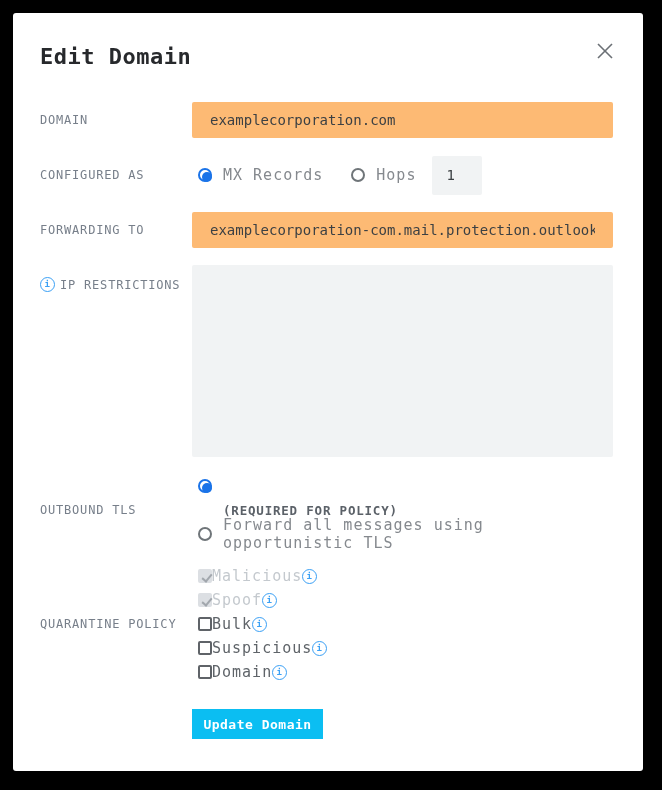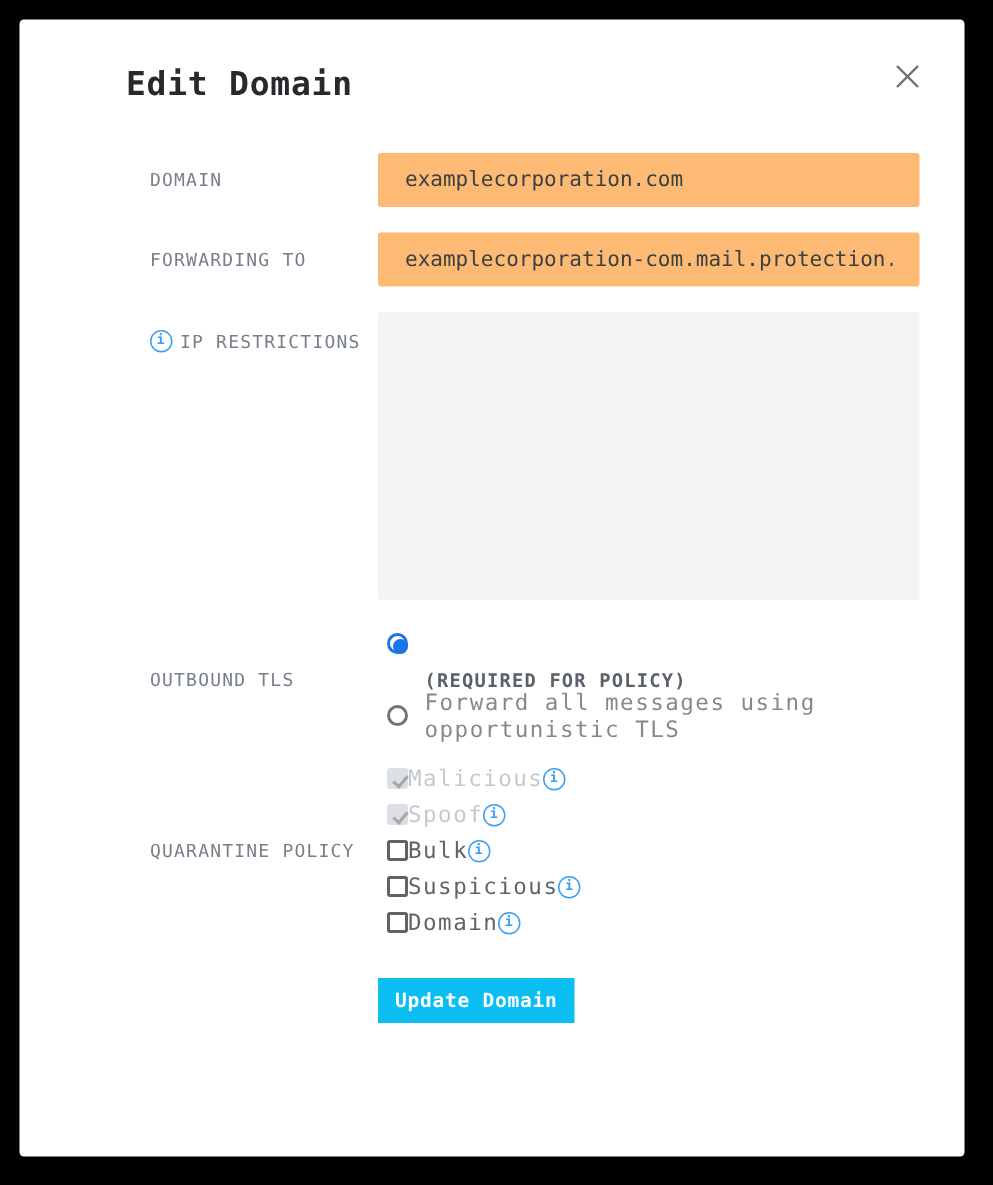--- a/index.html
+++ b/index.html
@@ -8,42 +8,40 @@
     background: #000;
     font-family: "DejaVu Sans Mono", "Liberation Mono", monospace;
     overflow: hidden;
   }
   .modal {
     position: absolute;
     left: 13px; top: 13px;
     width: 630px; height: 758px;
     background: #ffffff;
     border-radius: 3px;
-    padding-left: 44px;
   }
   .modal-header {
     position: relative;
     padding: 31px 28px 0 27px;
   }
   .modal-title {
     font-size: 22px;
     font-weight: bold;
     color: #27292c;
     letter-spacing: 0.5px;
   }
   .close-btn {
     position: absolute;
     top: 26px; right: 26px;
     width: 24px; height: 24px;
     cursor: pointer;
     display: flex; align-items: center; justify-content: center;
   }
   .form {
     padding: 33px 30px 0 27px;
-    margin-left: 16px;
   }
   .row {
     display: grid;
     grid-template-columns: 152px 1fr;
     align-items: center;
     margin-bottom: 17px;
   }
   .row-label {
     font-size: 12px;
     color: #777f8a;
@@ -223,20 +221,34 @@
     </div>
   </div>
 
   <div class="form">
 
     <div class="row">
       <div class="row-label">DOMAIN</div>
       <input class="text-input" type="text" value="examplecorporation.com" style="">
     </div>
 
+    <div class="row">
+      <div class="row-label">CONFIGURED AS</div>
+      <div class="inline-options">
+        <div class="radio-option">
+          <span class="radio-circle selected"></span>
+          <span>MX Records</span>
+        </div>
+        <div class="radio-option">
+          <span class="radio-circle"></span>
+          <span>Hops</span>
+        </div>
+        <input class="hops-input" type="text" value="1" style="">
+      </div>
+    </div>
 
     <div class="row">
       <div class="row-label">FORWARDING TO</div>
       <input class="text-input" type="text" value="examplecorporation-com.mail.protection.outlook.com" style="">
     </div>
 
     <div class="row row-ip">
       <div class="row-label">
         <span class="info-icon">i</span>
         <span>IP RESTRICTIONS</span>

